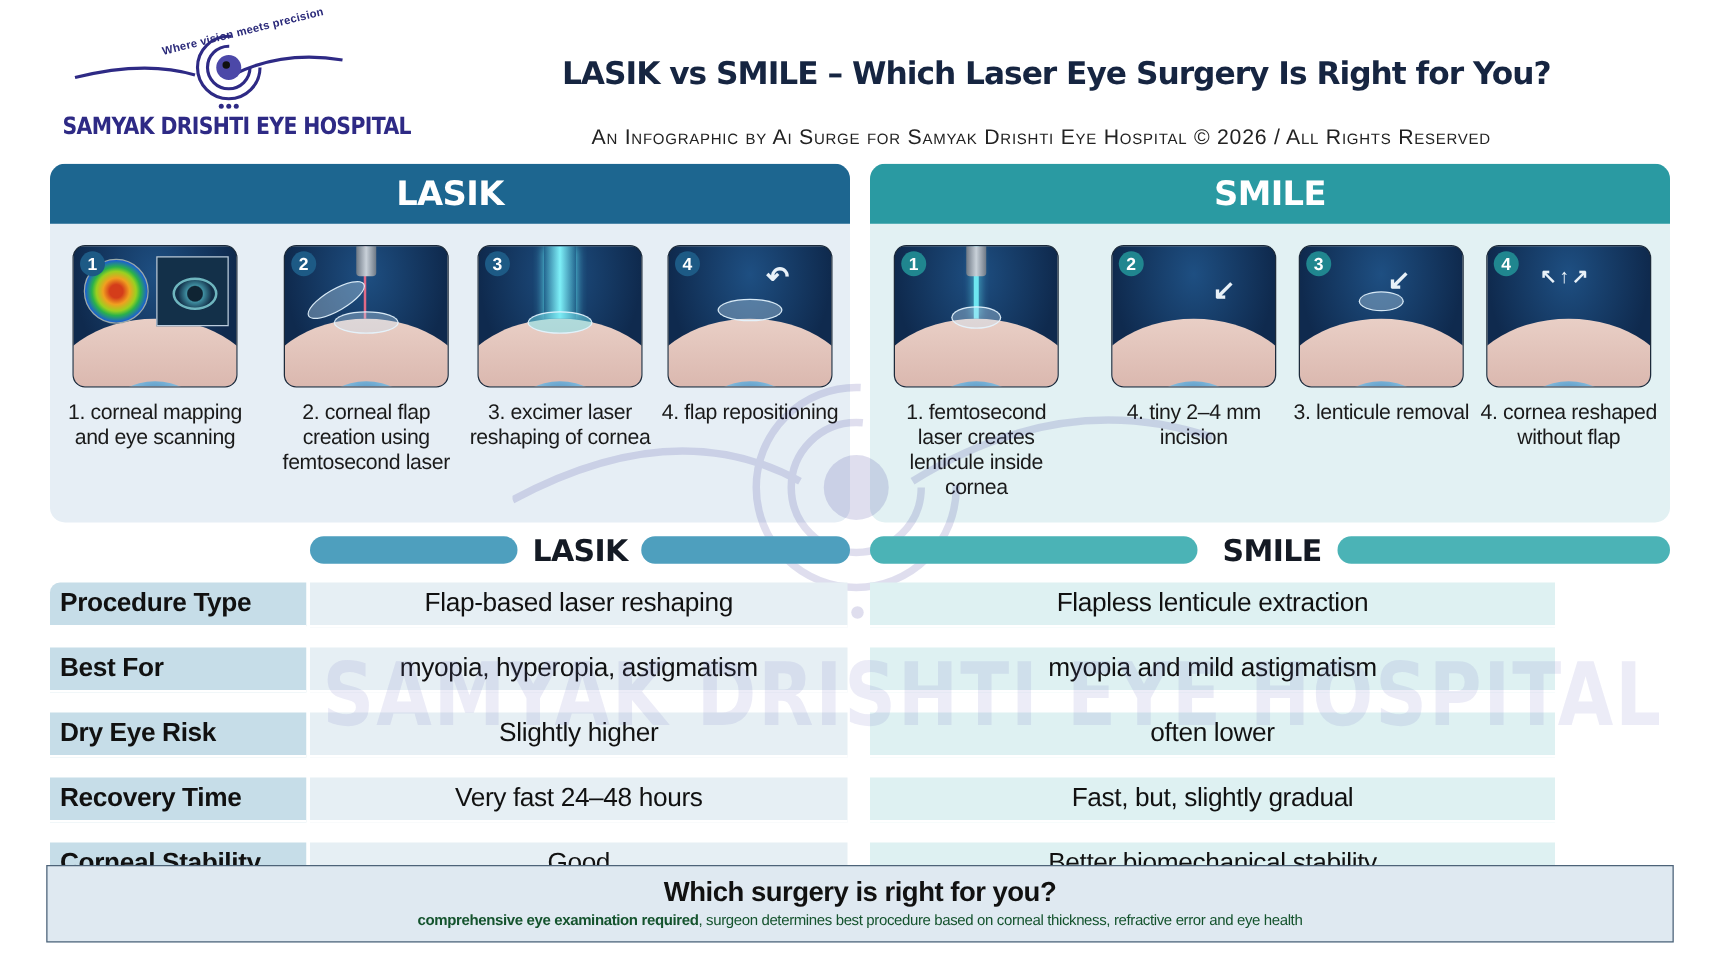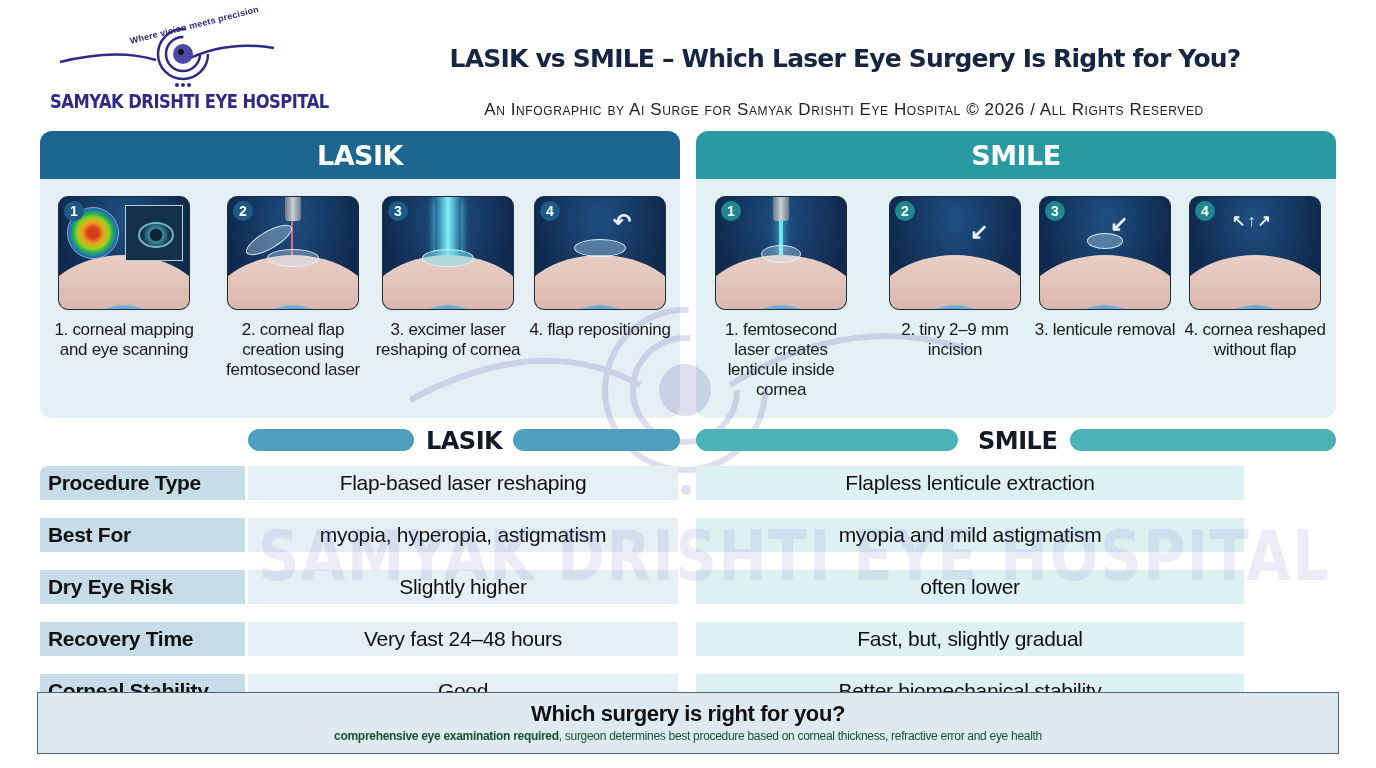--- a/index.html
+++ b/index.html
@@ -1,21 +1,21 @@
 <!DOCTYPE html>
 <html><head>
 <meta charset="utf-8">
 <style>
 *{box-sizing:border-box;margin:0;padding:0}
 body{width:1376px;height:768px;background:#ffffff;font-family:"Liberation Sans",sans-serif;position:relative;overflow:hidden;color:#111}
 .logo{position:absolute;left:48px;top:18px;width:270px;height:100px}
 .logo-tag{position:absolute;left:80px;top:2px;font-size:9px;font-weight:bold;color:#2b2a7a;transform:rotate(-14deg);letter-spacing:0.2px;white-space:nowrap}
 .logo-name{position:absolute;left:2px;top:72px;font-family:"DejaVu Sans",sans-serif;font-weight:bold;font-size:19px;color:#2e2a85;letter-spacing:-0.6px;white-space:nowrap;transform:scaleX(0.86);transform-origin:left}
 .title{position:absolute;left:360px;top:44px;width:970px;text-align:center;font-family:"DejaVu Sans",sans-serif;font-weight:bold;font-size:25px;color:#162541;letter-spacing:-0.8px;white-space:nowrap}
-.subtitle{position:absolute;left:359px;top:100px;width:970px;text-align:center;font-size:17px;font-variant:small-caps;color:#222;letter-spacing:0.6px;white-space:nowrap}
+.subtitle{position:absolute;left:348px;top:100px;width:970px;text-align:center;font-size:17px;font-variant:small-caps;color:#222;letter-spacing:0.6px;white-space:nowrap}
 .panel{position:absolute;top:131px;height:287px;border-radius:12px;overflow:hidden}
 .panel.lasik{left:40px;width:640px;background:#e6eef5}
 .panel.smile{left:696px;width:640px;background:#e2f1f3}
 .panel-head{height:48px;display:flex;align-items:center;justify-content:center;color:#fff;font-family:"DejaVu Sans",sans-serif;font-weight:bold;font-size:27px;letter-spacing:-0.5px}
 .lasik .panel-head{background:#1d6690}
 .smile .panel-head{background:#2a9aa2}
 .steps{display:flex;position:absolute;top:65px;left:0;width:100%}
 .step{position:absolute;width:150px;text-align:center}
 .step-img{margin:0 auto;width:132px;height:114px;border-radius:10px;border:1px solid #1c2a3a;background:radial-gradient(ellipse at 50% 20%,#1e4f82 0%,#0f2a4e 70%);position:relative;overflow:hidden}
 .eyeball{position:absolute;left:-20px;right:-20px;top:58px;height:120px;border-radius:50% 50% 0 0;background:linear-gradient(#e9cfc6,#c99c93)}
@@ -143,21 +143,21 @@
       <div class="step-label">1. femtosecond laser creates lenticule inside cornea</div>
     </div>
     <div class="step" style="left:184px">
       <div class="step-img">
         <div class="eyeball">
             <div class="iris"></div>
           </div>
         <div class="arrow" style="left:80px;top:22px">↙</div>
         <div class="badge">2</div>
       </div>
-      <div class="step-label">2. tiny 2–9 mm incision</div>
+      <div class="step-label">4. tiny 2–4 mm incision</div>
     </div>
     <div class="step" style="left:334px">
       <div class="step-img">
         <div class="eyeball">
             <div class="iris"></div>
           </div>
         <div class="lens" style="top:36px;width:36px;height:16px;margin-left:-18px"></div>
         <div class="arrow" style="left:70px;top:14px">↙</div>
         <div class="badge">3</div>
       </div>

